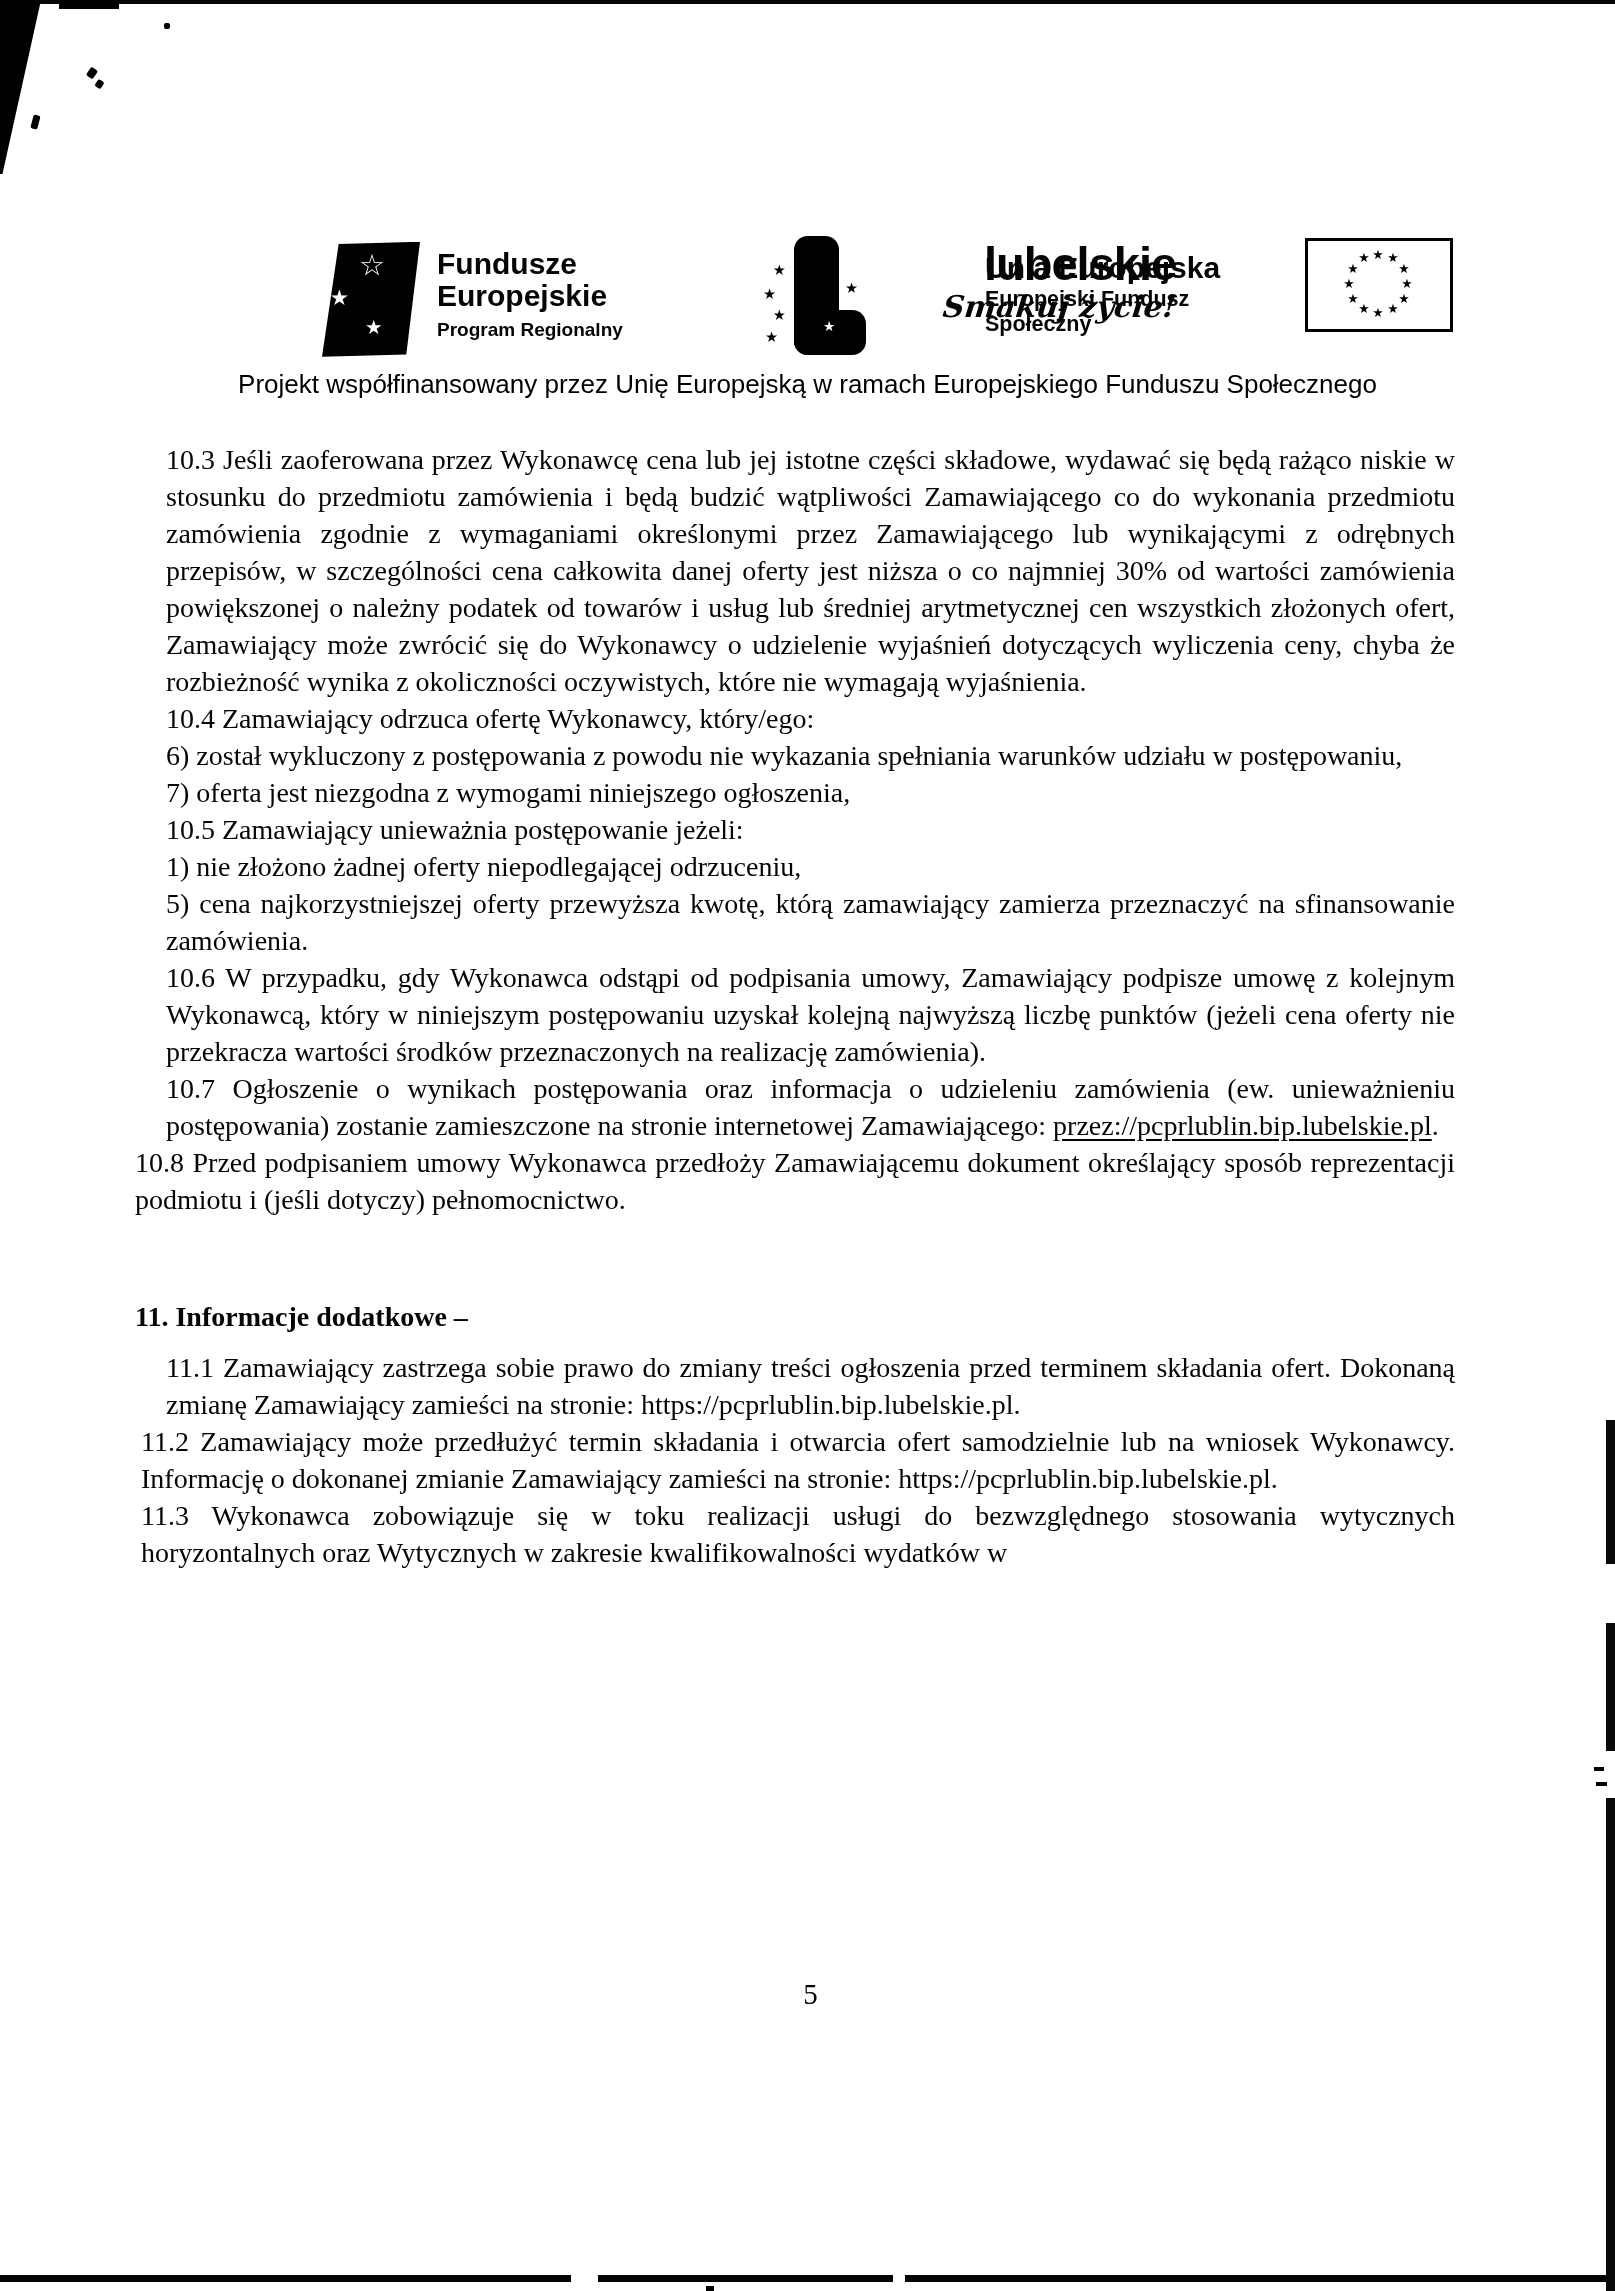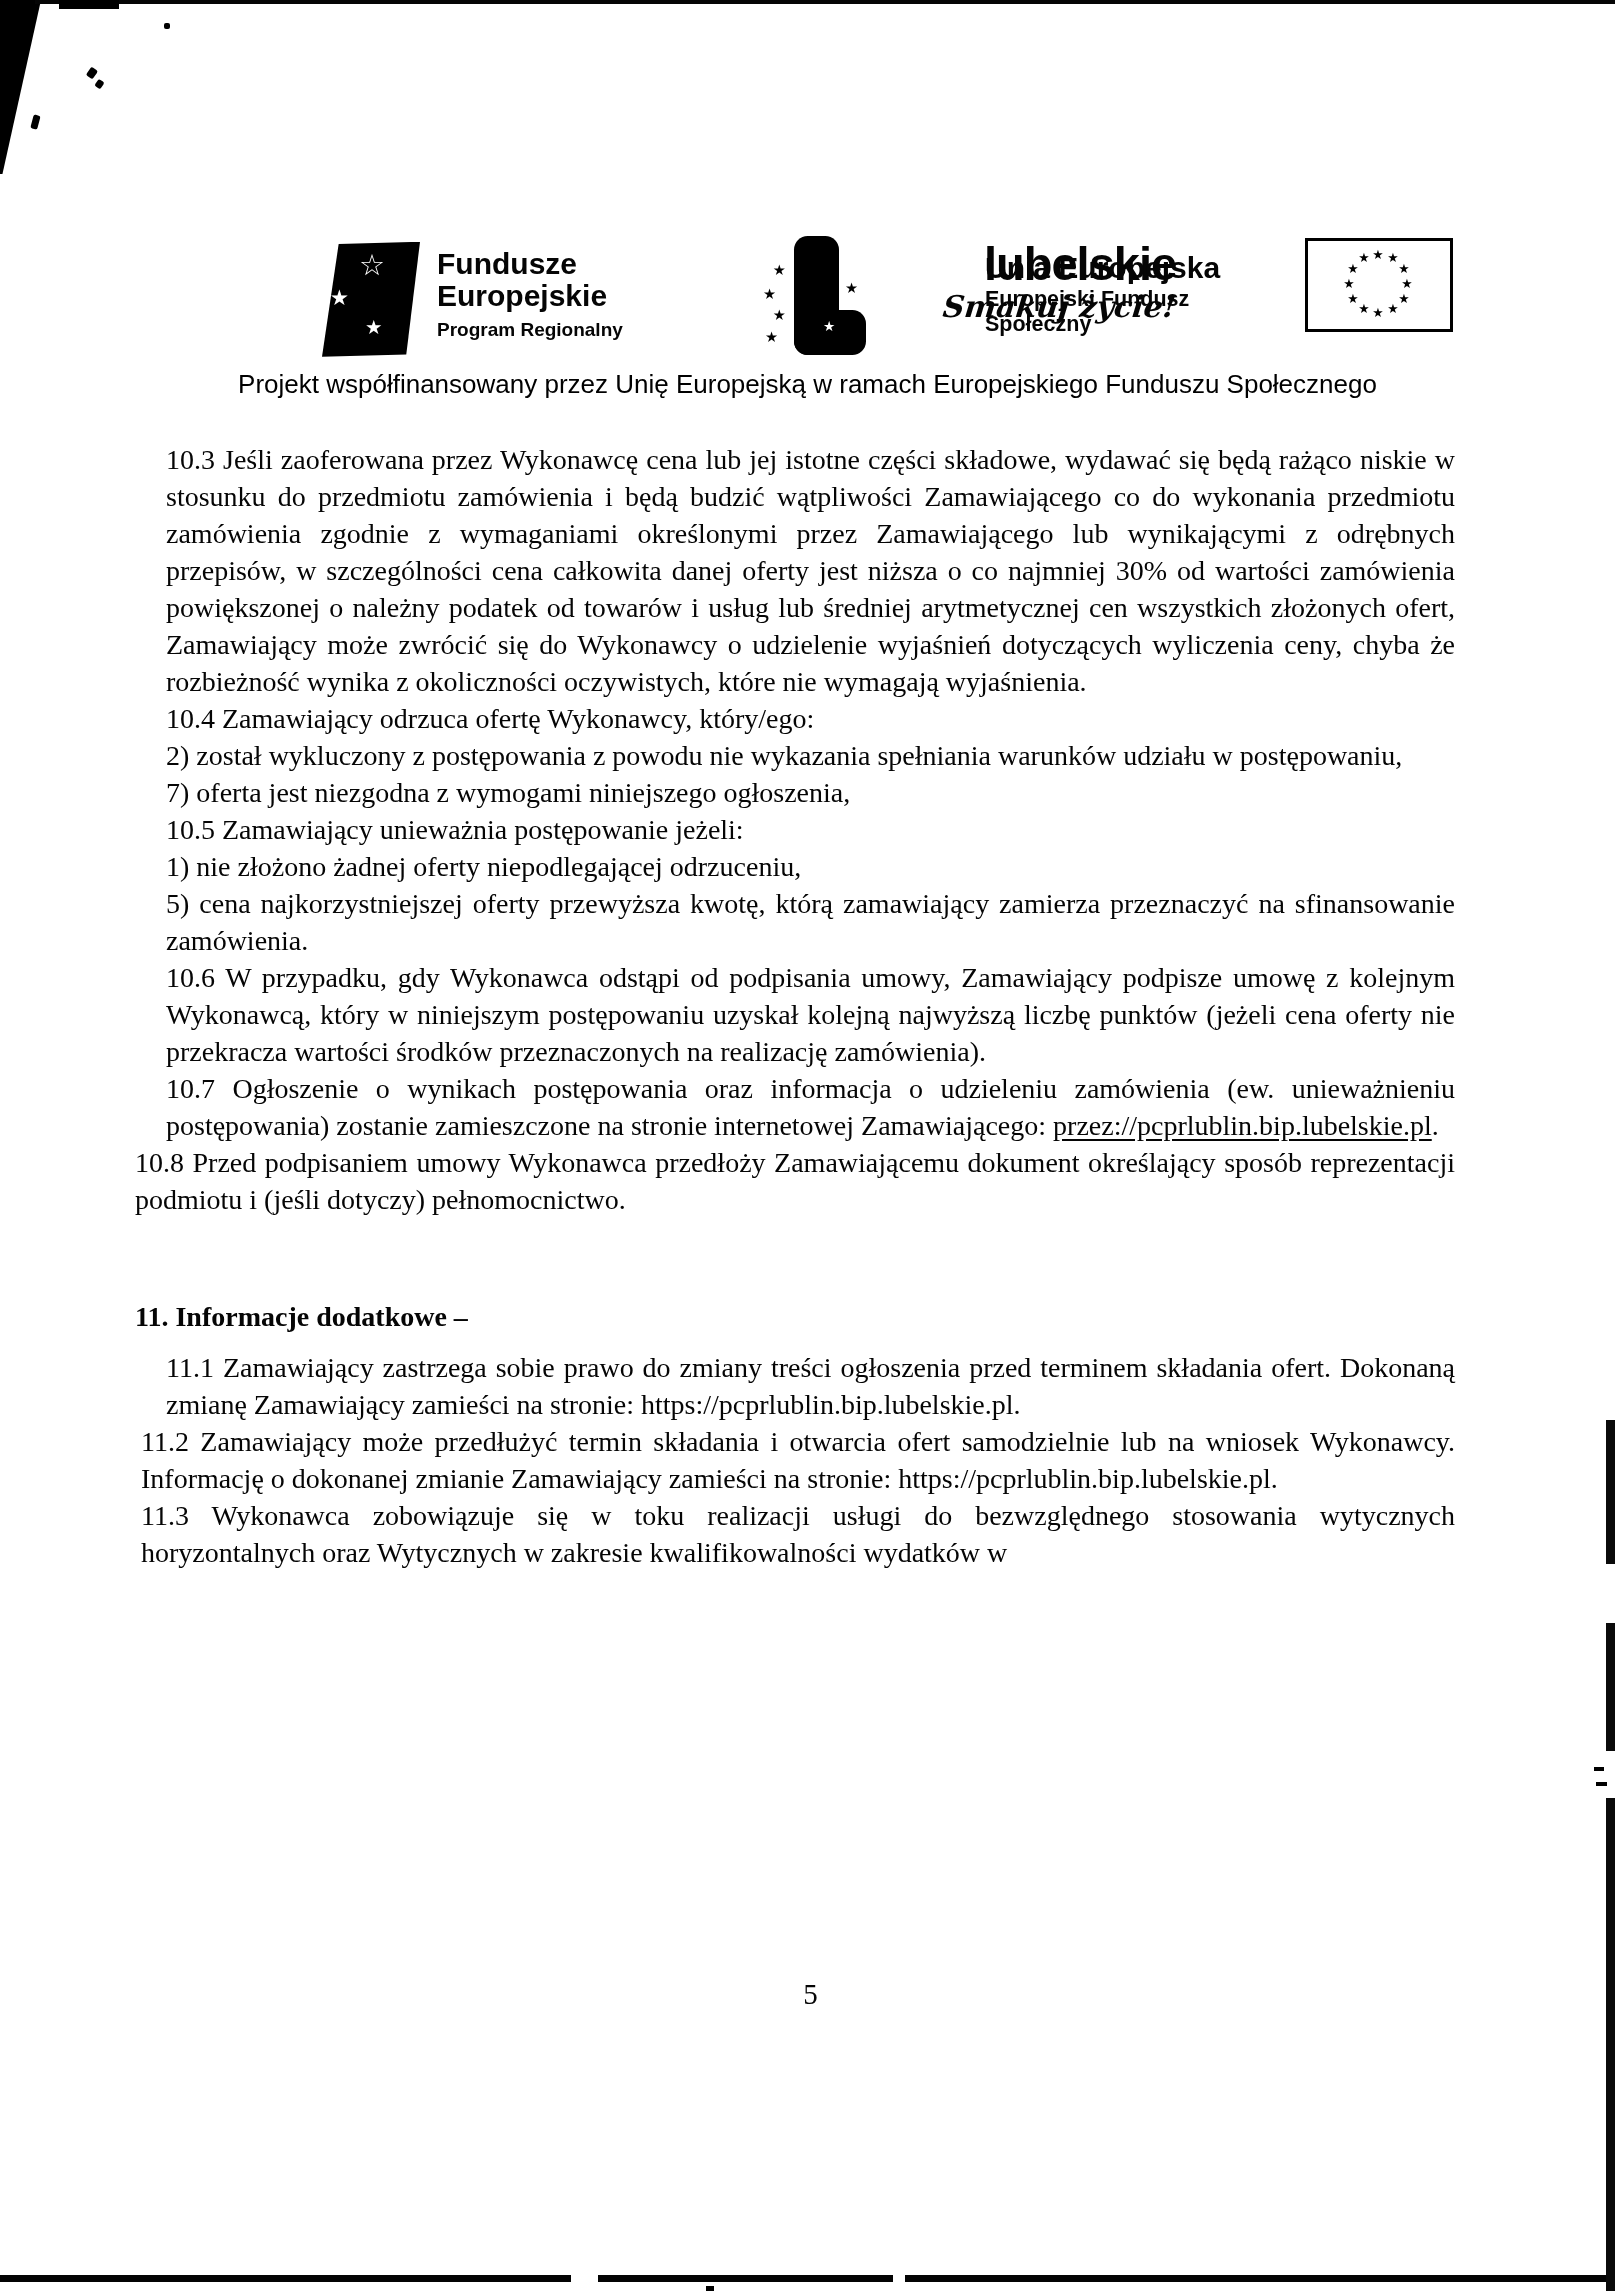--- a/index.html
+++ b/index.html
@@ -147,21 +147,21 @@
         <span>★</span>
         <span>★</span>
     </div>
   </div>
 
   <div class="cofinance">Projekt współfinansowany przez Unię Europejską w ramach Europejskiego Funduszu Społecznego</div>
 
   <div class="doc-body">
     <p>10.3  Jeśli zaoferowana przez Wykonawcę cena lub jej istotne części składowe, wydawać się będą rażąco niskie w stosunku do przedmiotu zamówienia i będą budzić wątpliwości Zamawiającego co do wykonania przedmiotu zamówienia zgodnie z wymaganiami określonymi przez Zamawiającego lub wynikającymi z odrębnych przepisów, w szczególności cena całkowita danej oferty jest niższa o co najmniej 30% od wartości zamówienia powiększonej o należny podatek od towarów i usług lub średniej arytmetycznej cen wszystkich złożonych ofert, Zamawiający może zwrócić się do Wykonawcy o udzielenie wyjaśnień dotyczących wyliczenia ceny, chyba że rozbieżność wynika z okoliczności oczywistych, które nie wymagają wyjaśnienia.</p>
     <p>10.4 Zamawiający odrzuca ofertę Wykonawcy, który/ego:</p>
-    <p>2) został wykluczony z postępowania z powodu nie wykazania spełniania warunków udziału w postępowaniu,</p>
+    <p>6) został wykluczony z postępowania z powodu nie wykazania spełniania warunków udziału w postępowaniu,</p>
     <p>7) oferta jest niezgodna z wymogami niniejszego ogłoszenia,</p>
     <p>10.5  Zamawiający unieważnia postępowanie jeżeli:</p>
     <p>1)  nie złożono żadnej oferty niepodlegającej odrzuceniu,</p>
     <p>5) cena najkorzystniejszej oferty przewyższa kwotę, którą zamawiający zamierza przeznaczyć na sfinansowanie zamówienia.</p>
     <p>10.6  W przypadku, gdy Wykonawca odstąpi od podpisania umowy, Zamawiający podpisze umowę z kolejnym Wykonawcą, który w niniejszym postępowaniu uzyskał kolejną najwyższą liczbę punktów (jeżeli cena oferty nie przekracza wartości środków przeznaczonych na realizację zamówienia).</p>
     <p><span>10.7 Ogłoszenie o wynikach postępowania oraz informacja o udzieleniu zamówienia (ew. unieważnieniu postępowania) zostanie zamieszczone na stronie internetowej Zamawiającego: </span><span class="url-underline">przez://pcprlublin.bip.lubelskie.pl</span><span>.</span></p>
     <p class="outdent after-gap">10.8 Przed podpisaniem umowy Wykonawca przedłoży Zamawiającemu dokument  określający sposób reprezentacji podmiotu i (jeśli dotyczy) pełnomocnictwo.</p>
     <p class="sec-heading">11. Informacje dodatkowe –</p>
     <p>11.1 Zamawiający zastrzega sobie prawo do zmiany treści ogłoszenia przed terminem składania ofert. Dokonaną zmianę Zamawiający zamieści na stronie: https://pcprlublin.bip.lubelskie.pl.</p>
     <p class="outdent-sm">11.2 Zamawiający może przedłużyć termin składania i otwarcia ofert samodzielnie lub na wniosek Wykonawcy. Informację o dokonanej zmianie Zamawiający zamieści na stronie: https://pcprlublin.bip.lubelskie.pl.</p>

